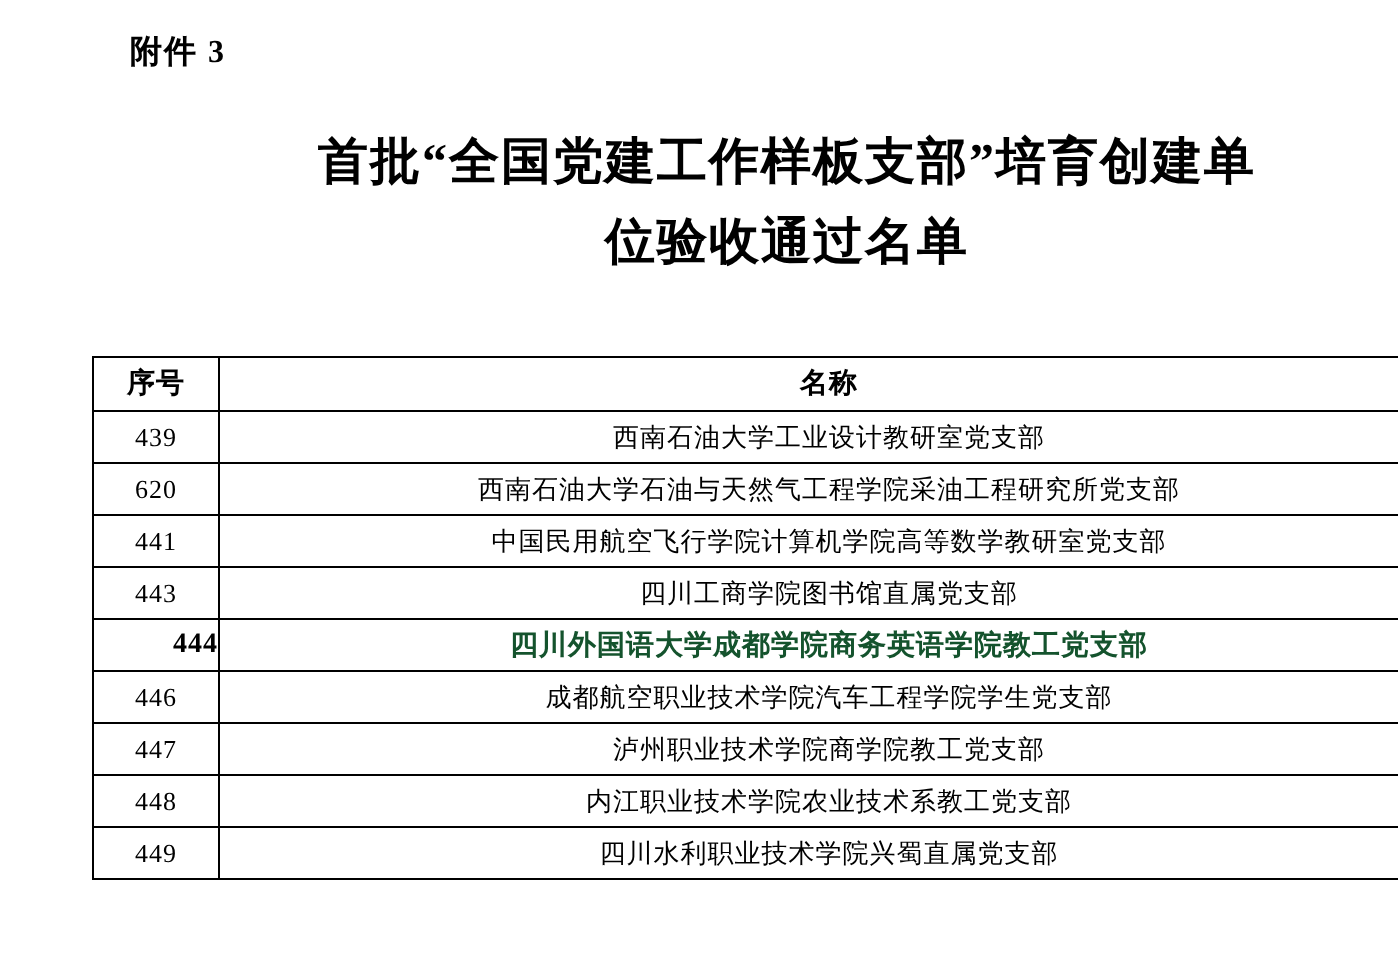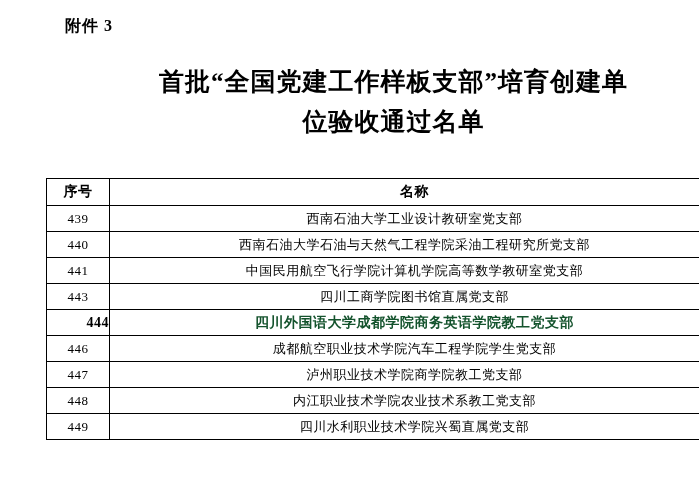--- a/index.html
+++ b/index.html
@@ -105,21 +105,21 @@
         <th class="col-seq">序号</th>
         <th class="col-name">名称</th>
       </tr>
     </thead>
     <tbody>
       <tr>
         <td class="col-seq">439</td>
         <td class="col-name">西南石油大学工业设计教研室党支部</td>
       </tr>
       <tr>
-        <td class="col-seq">440</td>
+        <td class="col-seq">620</td>
         <td class="col-name">西南石油大学石油与天然气工程学院采油工程研究所党支部</td>
       </tr>
       <tr>
         <td class="col-seq">441</td>
         <td class="col-name">中国民用航空飞行学院计算机学院高等数学教研室党支部</td>
       </tr>
       <tr>
         <td class="col-seq">443</td>
         <td class="col-name">四川工商学院图书馆直属党支部</td>
       </tr>

